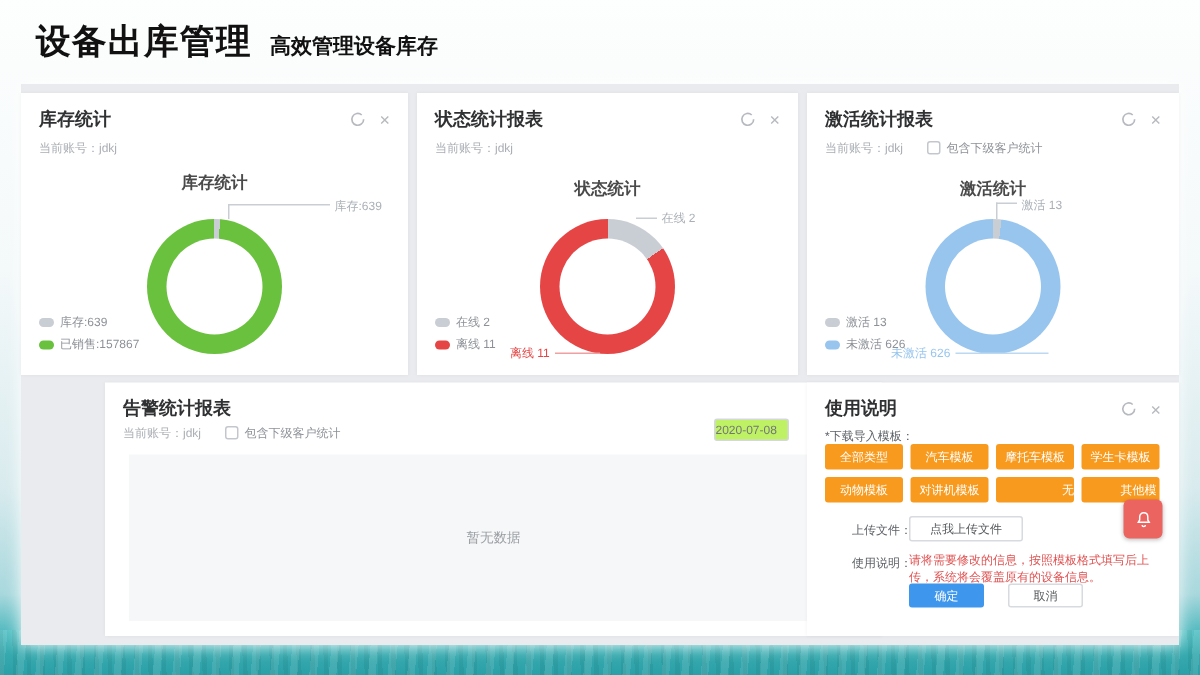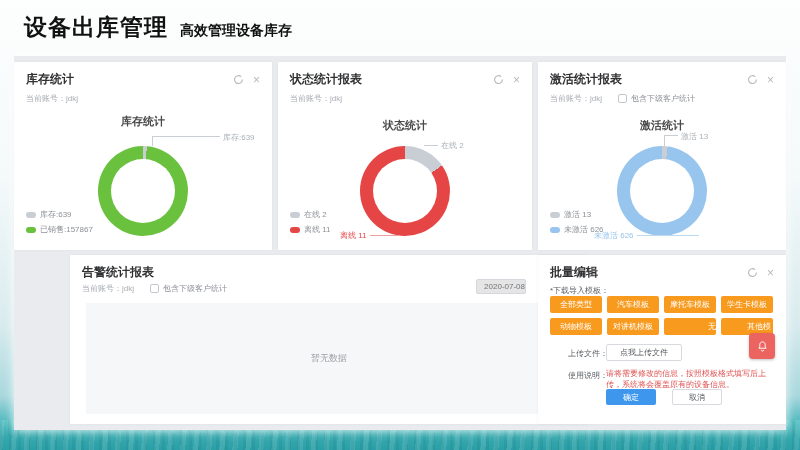--- a/index.html
+++ b/index.html
@@ -55,21 +55,21 @@
   .ltext { font-size:8px; color:#8d9197; }
   .mark-gray { background:#c9cdd4; } .mark-green { background:#69c13e; }
   .mark-red { background:#e64545; } .mark-blue { background:#97c5ee; }
 
   .lbl { position:absolute; font-size:8px; white-space:nowrap; }
   .lbl-gray { color:#aab0b6; } .lbl-green { color:#69c13e;margin-top:36px; } .lbl-red { color:#e64545; } .lbl-blue { color:#97c5ee; }
   .elbow { position:absolute; border-left:1px solid #c9cdd4; border-top:1px solid #c9cdd4; }
   .hline { display:inline-block; vertical-align:middle; height:1px; }
   .hl-green { background:#a9d98f; } .hl-red { background:#efa0a0; } .hl-blue { background:#bcd9f1; } .hl-gray { background:#c9cdd4; }
 
-  .date-input { position:absolute; right:62px; top:24px; width:50px; height:15px; border:1px solid #d4d7db; border-radius:2px; font-size:8px; color:#737579; text-align:right; font-family:inherit; background:#e5e5e5; }
+  .date-input { position:absolute; right:62px; top:24px; width:50px; height:15px; border:1px solid #d4d7db; border-radius:2px; font-size:8px; color:#737579; text-align:left; font-family:inherit; background:#bef264; }
   .nodata-area { position:absolute; left:16px; right:16px; top:48px; bottom:10px; background:#f6f7f8; display:flex; align-items:center; justify-content:center; }
   .nodata { font-size:9px; color:#9a9ea3; }
 
   .tpl-label { position:absolute; left:12px; top:30px; font-size:8px; color:#5d6166; }
   .tpl-btn { position:absolute; width:52px; height:17px; background:#f89a1d; border:none; border-radius:2px; color:#fff; font-size:8px; font-family:inherit; cursor:pointer; line-height:17px; text-align:center; padding:0; }
   .form-label { position:absolute; font-size:8px; color:#5d6166; }
   .upload-btn { position:absolute; left:68px; top:89px; width:76px; height:17px; background:#fff; border:1px solid #d7dade; border-radius:2px; font-size:8px; color:#55585c; font-family:inherit; cursor:pointer; padding:0; }
   .usage-text { position:absolute; left:68px; top:113px; width:170px; font-size:8px; line-height:11px; color:#e05252; }
   .btn-confirm { position:absolute; left:68px; top:134px; width:50px; height:16px; background:#3e96ed; border:none; border-radius:2px; color:#fff; font-size:8px; font-family:inherit; cursor:pointer; padding:0; }
   .btn-cancel  { position:absolute; left:134px; top:134px; width:50px; height:16px; background:#fff; border:1px solid #d7dade; border-radius:2px; color:#55585c; font-size:8px; font-family:inherit; cursor:pointer; padding:0; }
@@ -214,21 +214,21 @@
       </span>
     </div>
     <input class="date-input" type="text" value="2020-07-08" style="">
     <div class="nodata-area">
       <span class="nodata">暂无数据</span>
     </div>
   </div>
 
   <div class="panel p5">
     <div class="phead">
-      <span class="ptitle">批量编辑</span>
+      <span class="ptitle">使用说明</span>
       <span class="picons">
         <span class="icon-btn">
             <svg width="11" height="11" viewBox="0 0 12 12">
               <path d="M10.3 6a4.3 4.3 0 1 1-1.4-3.1" fill="none" stroke="currentColor" stroke-width="1.2"></path>
             </svg>
           </span>
         <span class="icon-btn">×</span>
       </span>
     </div>
     <div class="tpl-label">*下载导入模板：</div>

